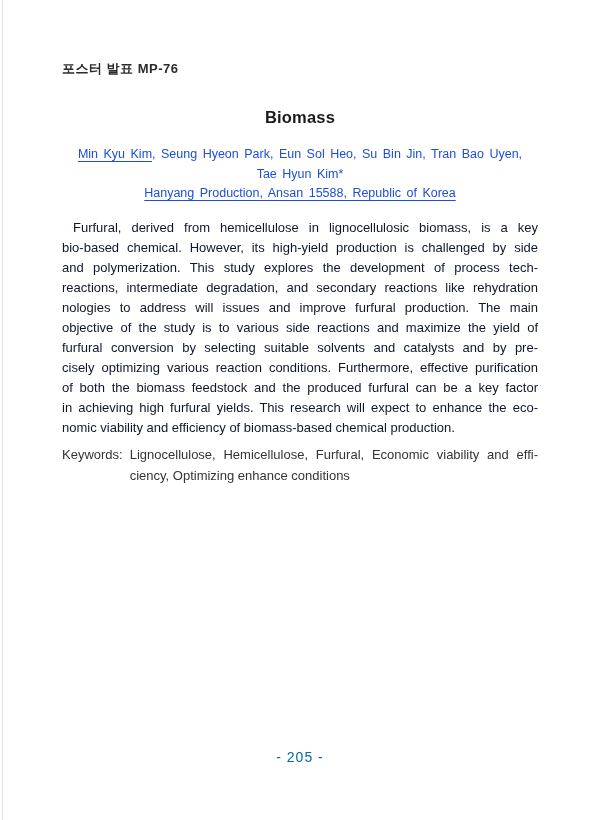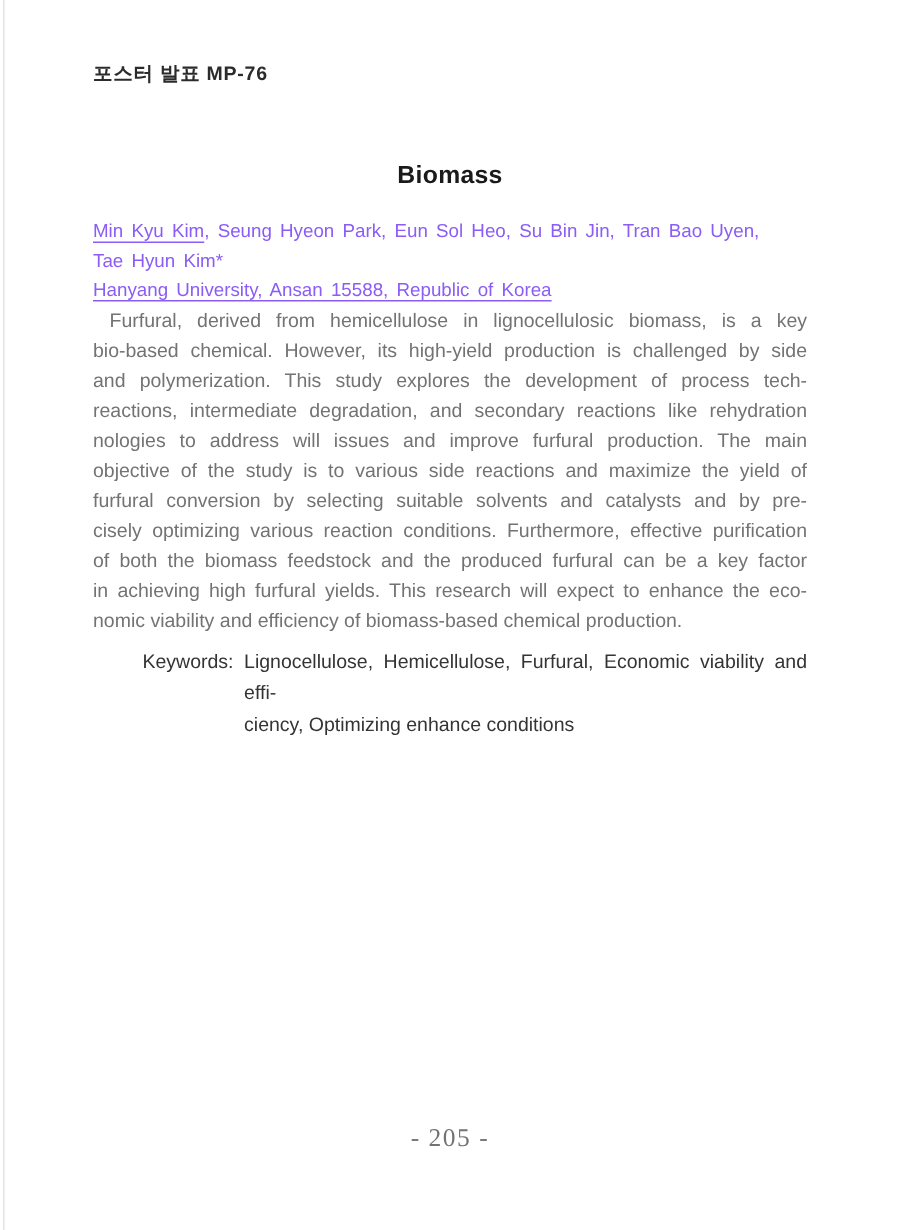--- a/index.html
+++ b/index.html
@@ -13,21 +13,21 @@
     color: #333333;
   }
   .scan-edge {
     position: absolute;
     left: 2px; top: 0;
     width: 1px; height: 820px;
     background: #e3e3e3;
   }
   .header-label {
     position: absolute;
-    top: 40px; left: 62px;
+    top: 60px; left: 62px;
     font-size: 13px;
     font-weight: 600;
     letter-spacing: 0.5px;
     color: #2b2b2b;
   }
   .content {
     position: absolute;
     top: 104px; left: 62px;
     width: 476px;
   }
@@ -35,83 +35,83 @@
     text-align: center;
     font-size: 16.5px;
     font-weight: 700;
     line-height: 27px;
     word-spacing: 4px;
     letter-spacing: 0.2px;
     color: #1a1a1a;
   }
   .authors {
     margin-top: 14px;
-    text-align: left;
+    text-align: center;
     font-size: 12.5px;
     line-height: 19.5px;
     word-spacing: 2px;
-    color: #8b5cf6;
+    color: #1d4ed8;
   }
   .u {
     text-decoration: underline;
     text-underline-offset: 3px;
   }
   .abstract {
+    margin-top: 14px;
     font-size: 13px;
     line-height: 20px;
-    color: #737373;
+    color: #0f172a;
   }
   .abstract .jline {
     text-align: justify;
     text-align-last: justify;
   }
   .abstract .indent { text-indent: 11px; }
   .abstract .lastline { text-align: left; }
   .keywords {
     margin-top: 6px;
-    margin-left: 33px;
     display: flex;
     gap: 7px;
     font-size: 13px;
     line-height: 21px;
     color: #343434;
   }
   .keywords .kw-label { white-space: nowrap; flex: 0 0 auto; }
   .keywords .kw-text { flex: 1 1 auto; }
   .keywords .kw-line1 { text-align: justify; text-align-last: justify; }
   .keywords .kw-line2 { text-align: left; }
   .page-number {
     position: absolute;
     top: 749px; left: 0;
     width: 100%;
     text-align: center;
-    font-family: Liberation Serif, serif;
-    font-size: 17px;
+    font-family: Liberation Sans, sans-serif;
+    font-size: 14px;
     letter-spacing: 1px;
-    color: #737373;
+    color: #0369a1;
   }
 </style>
 </head>
 <body>
 
 <div class="page">
   <div class="scan-edge"></div>
 
   <div class="header-label">포스터 발표 MP-76</div>
 
   <div class="content">
 
     <div class="title">
       <div>Biomass</div>
     </div>
 
     <div class="authors">
       <div><span class="u">Min Kyu Kim</span><span>, Seung Hyeon Park, Eun Sol Heo, Su Bin Jin, Tran Bao Uyen,</span></div>
       <div>Tae Hyun Kim*</div>
-      <div class="u">Hanyang University, Ansan 15588, Republic of Korea</div>
+      <div class="u">Hanyang Production, Ansan 15588, Republic of Korea</div>
     </div>
 
     <div class="abstract">
       <div class="jline indent">Furfural, derived from hemicellulose in lignocellulosic biomass, is a key</div>
       <div class="jline">bio-based chemical. However, its high-yield production is challenged by side</div>
       <div class="jline">and polymerization. This study explores the development of process tech-</div>
       <div class="jline">reactions, intermediate degradation, and secondary reactions like rehydration</div>
       <div class="jline">nologies to address will issues and improve furfural production. The main</div>
       <div class="jline">objective of the study is to various side reactions and maximize the yield of</div>
       <div class="jline">furfural conversion by selecting suitable solvents and catalysts and by pre-</div>

